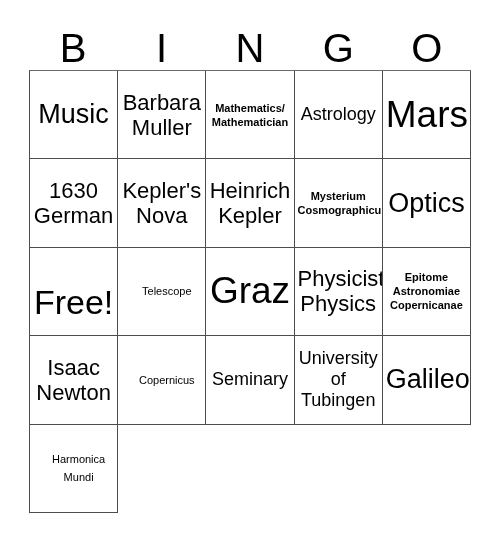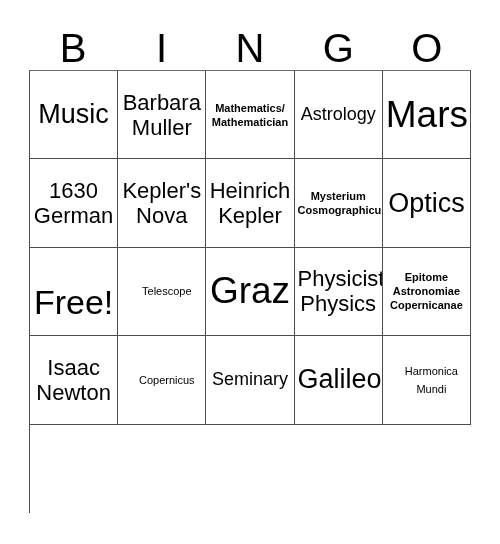--- a/index.html
+++ b/index.html
@@ -162,20 +162,25 @@
         <span class="txt">Isaac
 Newton</span>
       </div>
 
     <div class="cell fs-xs">
         <span class="txt">Copernicus</span>
       </div>
     <div class="cell fs-s">
         <span class="txt">Seminary</span>
       </div>
+    <div class="cell fs-s">
+        <span class="txt">University
+of
+Tubingen</span>
+      </div>
     <div class="cell fs-l">
         <span class="txt">Galileo</span>
       </div>
     <div class="cell fs-xs">
         <span class="txt">Harmonica
 Mundi</span>
       </div>
 
   </div>
 </div>

